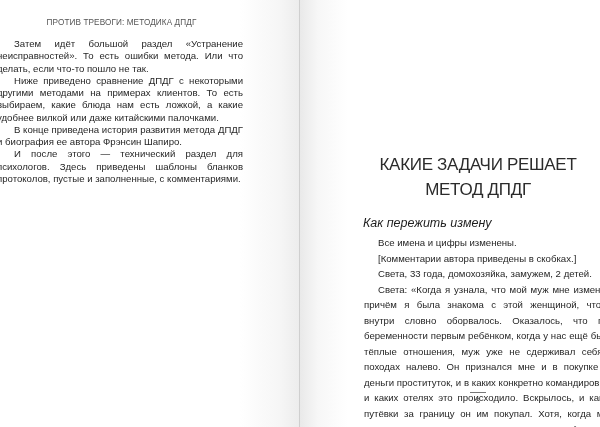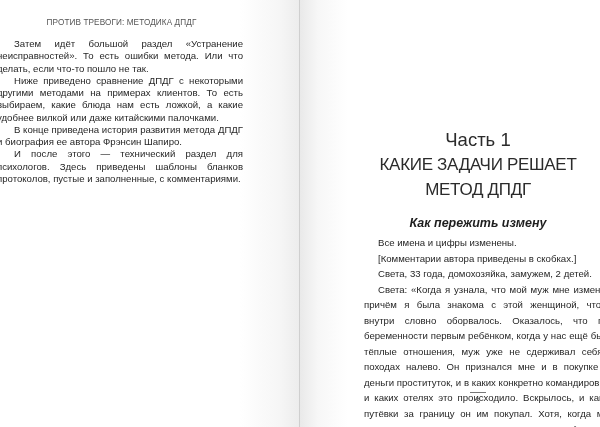--- a/index.html
+++ b/index.html
@@ -29,22 +29,22 @@
   .part-label {
     position: absolute; top: 129px; left: 63px; width: 230px; text-align: center;
     font-size: 18.5px; color: #2b2b2b; font-weight: normal;
   }
   .chapter-title {
     position: absolute; top: 152px; left: 63px; width: 230px; text-align: center;
     font-size: 17px; line-height: 25px; color: #2b2b2b; font-weight: normal; text-transform: uppercase;
     letter-spacing: -0.3px;
   }
   .section-title {
-    position: absolute; top: 216px; left: 63px; width: 230px; text-align: center;
-    font-size: 12.5px; font-weight: bold; font-style: italic; color: #1e1e1e;
+    position: absolute; top: 216px; left: 63px; width: 230px; text-align: left;
+    font-size: 12.5px; font-weight: normal; font-style: italic; color: #1e1e1e;
   }
   .right-text {
     position: absolute; top: 235px; left: 64px; width: 250px;
     font-size: 9.6px; line-height: 15.5px; text-align: justify; color: #262626;
   }
   .right-text p { margin: 0; text-indent: 14px; }
   .folio-rule { position: absolute; top: 392px; left: 170px; width: 16px; height: 1px; background: #777777; }
   .folio { position: absolute; top: 396px; left: 158px; width: 40px; text-align: center;
     font-size: 8px; color: #555555; }
 </style>
@@ -55,21 +55,20 @@
   <div class="running-head">Против тревоги: методика ДПДГ</div>
   <div class="left-text">
     <p>Затем идёт большой раздел «Устранение неисправностей». То есть ошибки метода. Или что делать, если что-то пошло не так.</p>
     <p>Ниже приведено сравнение ДПДГ с некоторыми другими методами на примерах клиентов. То есть выбираем, какие блюда нам есть ложкой, а какие удобнее вилкой или даже китайскими палочками.</p>
     <p>В конце приведена история развития метода ДПДГ и биография ее автора Фрэнсин Шапиро.</p>
     <p>И после этого — технический раздел для психологов. Здесь приведены шаблоны бланков протоколов, пустые и заполненные, с комментариями.</p>
   </div>
 </div>
 
 <div class="page page-right">
-  <div class="part-label">Часть 1</div>
   <div class="chapter-title">Какие задачи решает метод ДПДГ</div>
   <div class="section-title">Как пережить измену</div>
   <div class="right-text">
     <p>Все имена и цифры изменены.</p>
     <p>[Комментарии автора приведены в скобках.]</p>
     <p>Света, 33 года, домохозяйка, замужем, 2 детей.</p>
     <p>Света: «Когда я узнала, что мой муж мне изменил, причём я была знакома с этой женщиной, что-то внутри словно оборвалось. Оказалось, что при беременности первым ребёнком, когда у нас ещё были тёплые отношения, муж уже не сдерживал себя в походах налево. Он признался мне и в покупке за деньги проституток, и в каких конкретно командировках и каких отелях это происходило. Вскрылось, и какие путёвки за границу он им покупал. Хотя, когда мне хотелось чего-то купить, он всегда говорил: «А что так дорого?»</p>
   </div>
   <div class="folio-rule"></div>
   <div class="folio">8</div>

